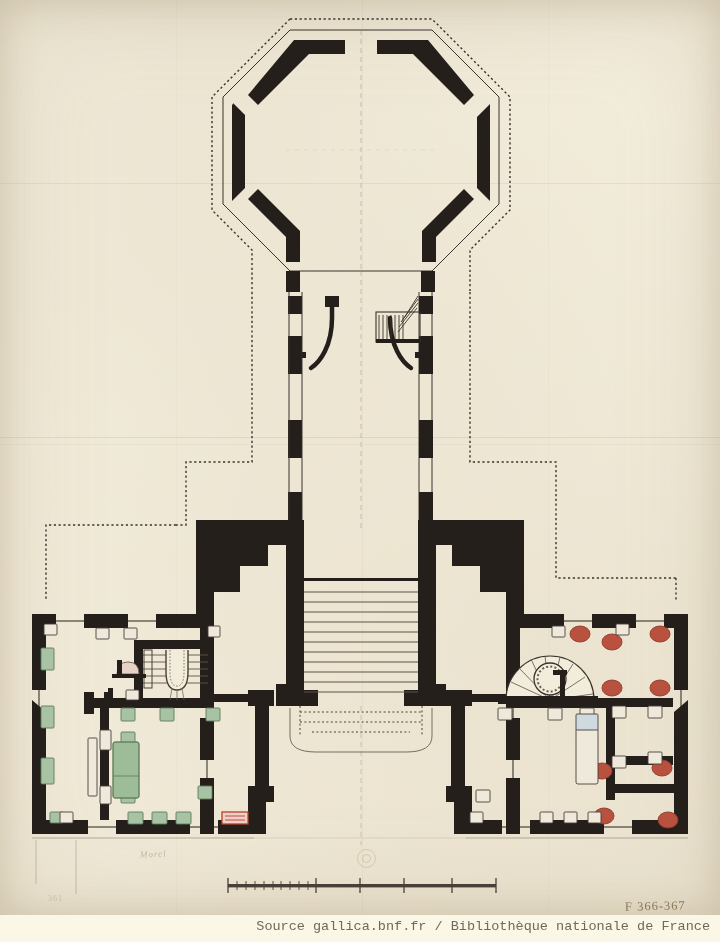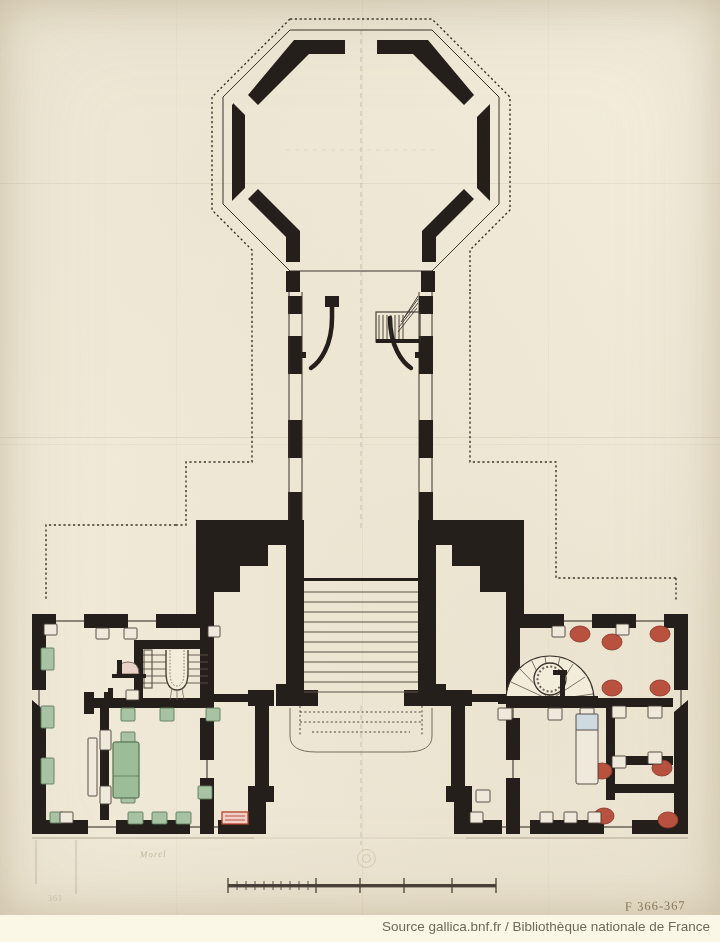--- a/index.html
+++ b/index.html
@@ -16,21 +16,21 @@
   
   .crease{position:absolute;background:rgba(150,135,100,.22);}
   .crease.h{height:1px;left:0;width:720px;}
   .crease.v{width:1px;top:0;height:915px;}
   #sheet .vign{position:absolute;inset:0;
     box-shadow: inset 0 0 38px rgba(150,130,95,.30), inset 0 0 110px rgba(160,142,105,.18);}
 
   
   #caption{position:absolute;left:0;top:915px;width:720px;height:27px;background:#fbf7e6;}
   #caption .txt{position:absolute;right:10px;top:4px;font-size:13.5px;color:#6d6a5c;
-    font-family:Liberation Sans, sans-serif;white-space:nowrap;}
+    font-family:Liberation Mono, monospace;white-space:nowrap;}
 
   
   .hand{position:absolute;color:#6b5a40;font-family:"Liberation Serif",serif;
      letter-spacing:1px;}
   #shelfmark{right:34px;top:899px;font-size:12.5px;color:#7a6847;
      transform:rotate(-1.2deg);opacity:.85;}
   #signature{left:140px;top:849px;font-size:9px;color:#9b8d74;opacity:.55;
      transform:rotate(-2deg);font-style:italic;}
   #cornermark{left:48px;top:894px;font-size:8px;color:#ab9e86;opacity:.5;}
 

